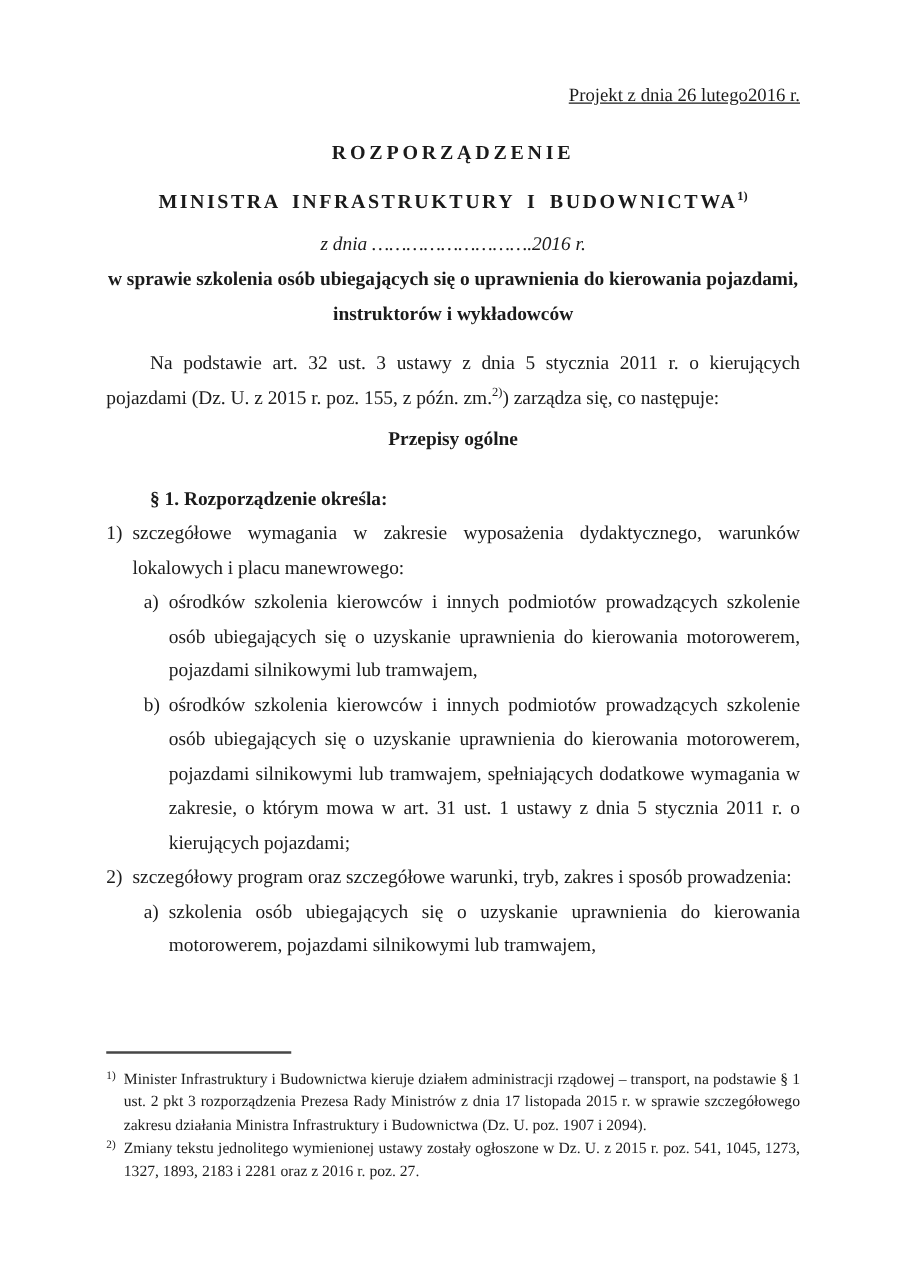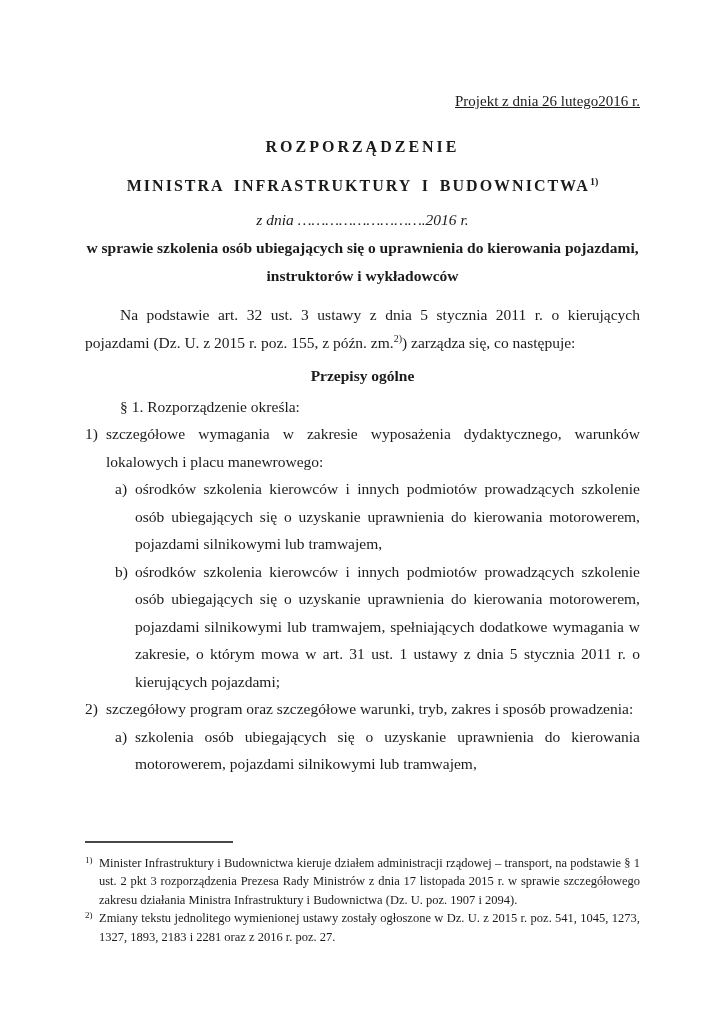--- a/index.html
+++ b/index.html
@@ -4,21 +4,21 @@
 <style>
   html, body { margin: 0; padding: 0; }
   body { background: #e8e8e8; }
   .page {
     position: relative;
     width: 725px;
     height: 1024px;
     margin: 0 auto;
     background: #ffffff;
     box-sizing: border-box;
-    padding: 92px 85px 0 85px;
+    padding: 68px 85px 0 85px;
     font-family: "Liberation Serif", "DejaVu Serif", serif;
     color: #1b1b1b;
     font-size: 15.5px;
     overflow: hidden;
   }
   .project-line {
     text-align: right;
     line-height: 18px;
     font-size: 15px;
   }
@@ -65,23 +65,24 @@
     text-align: center;
     line-height: 27.5px;
   }
   .chapter-title {
     margin-top: 6px;
     text-align: center;
     font-weight: bold;
     line-height: 27.5px;
   }
   .section-intro {
-    margin-top: 3px;
+    margin-top: 20px;
     text-indent: 35px;
     line-height: 27.5px;
+    font-weight: bold;
   }
   .item-l1 {
     position: relative;
     padding-left: 21px;
     text-align: justify;
     line-height: 27.5px;
   }
   .item-l1 > .marker { position: absolute; left: 0; top: 0; }
   .item-l2 {
     position: relative;

